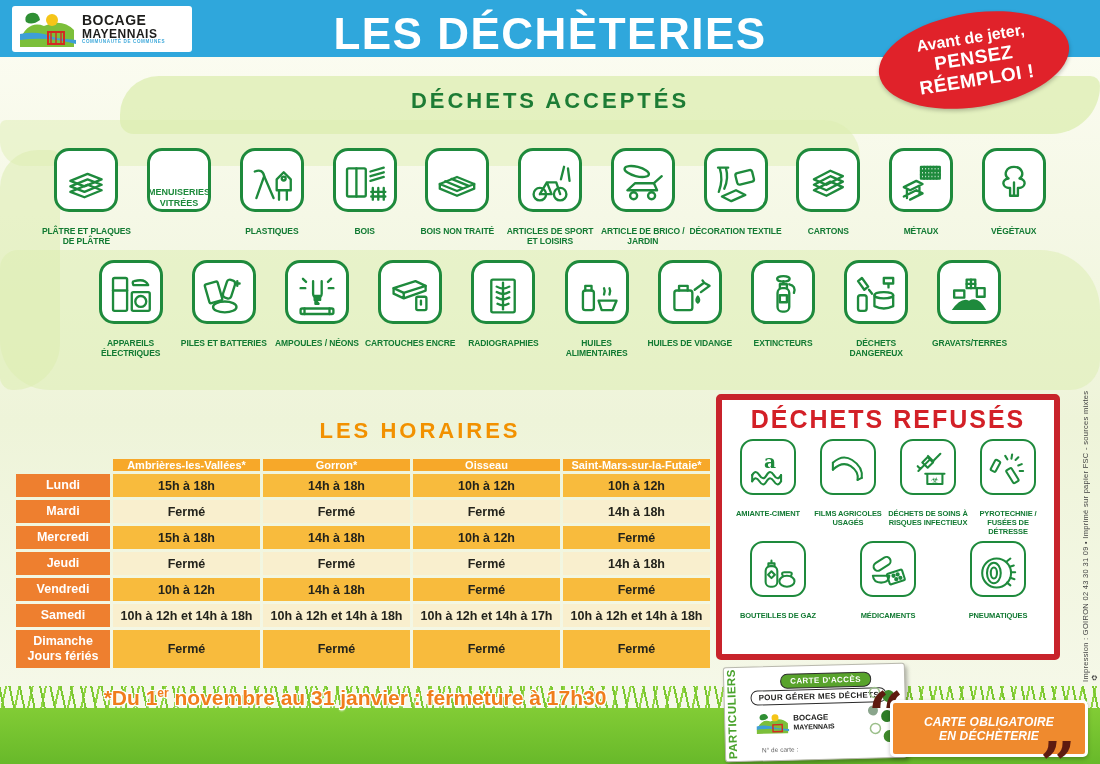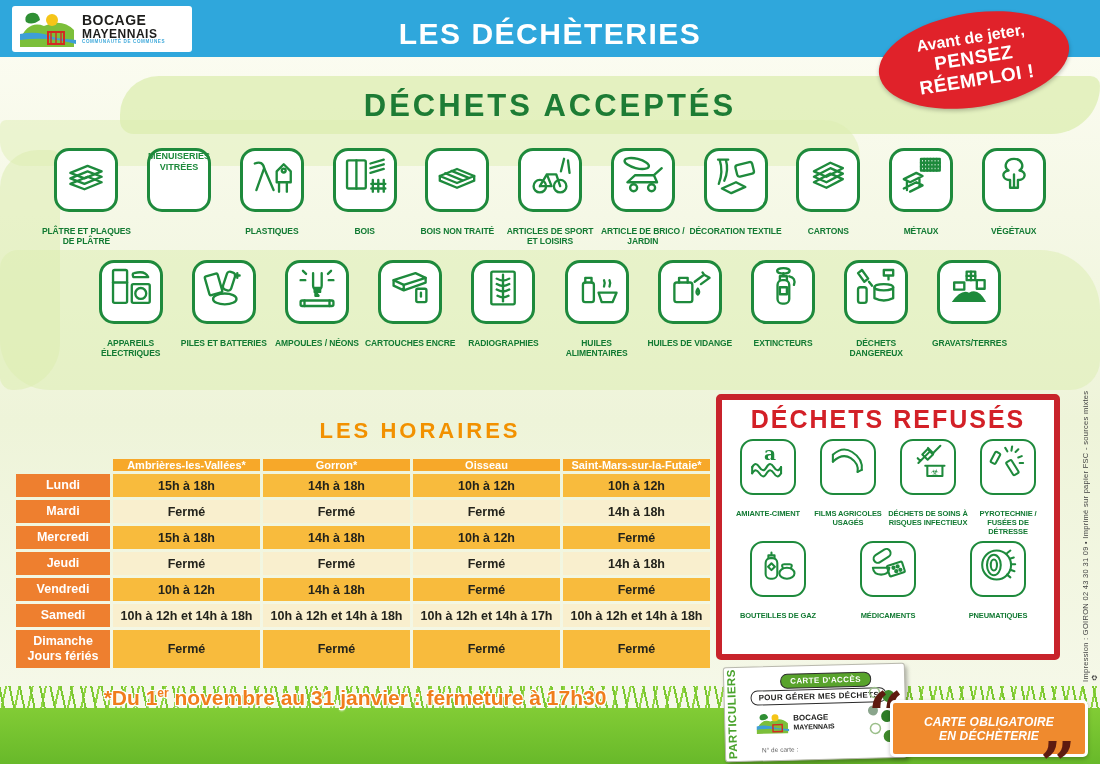--- a/index.html
+++ b/index.html
@@ -1,46 +1,46 @@
 <!DOCTYPE html>
 <html><head>
 <meta charset="utf-8">
 <style>
   html,body{margin:0;padding:0;background:#888;}
   .page{position:relative;width:1100px;height:764px;margin:0 auto;overflow:hidden;
     background:linear-gradient(180deg,#fdfdf4 0%,#f5f8e6 28%,#eef4d9 55%,#f7f9ec 100%);
     font-family:"Liberation Sans",sans-serif;}
   
   .banner{position:absolute;top:0;left:0;right:0;height:57px;background:#2fa7dc;display:flex;align-items:center;justify-content:center;}
-  .banner-title{font-size:30px;font-weight:800;color:#fff;letter-spacing:1.5px;margin-top:10px;}
+  .banner-title{font-size:44px;font-weight:800;color:#fff;letter-spacing:1.5px;margin-top:10px;}
   .logo-box{position:absolute;top:6px;left:12px;width:180px;height:46px;background:#fff;border-radius:3px;display:flex;align-items:center;gap:6px;padding:2px 6px;box-sizing:border-box;}
   .logo-art{width:58px;height:38px;flex:0 0 auto;}
   .logo-text{line-height:1.05;}
   .logo-l1{font-size:14px;font-weight:800;color:#1d1d1b;letter-spacing:.5px;}
   .logo-l2{font-size:12px;font-weight:800;color:#1d1d1b;letter-spacing:.5px;}
   .logo-l3{font-size:4.6px;font-weight:700;color:#3fa9da;letter-spacing:.6px;}
   .reuse-badge{position:absolute;top:13px;left:878px;width:192px;height:94px;background:#e0222a;border-radius:50%;
     transform:rotate(-9deg);display:flex;flex-direction:column;align-items:center;justify-content:center;
     color:#fff;box-shadow:0 2px 4px rgba(0,0,0,.25);}
   .reuse-l1{font-size:16px;font-weight:700;}
   .reuse-l2,.reuse-l3{font-size:19px;font-weight:800;letter-spacing:.5px;}
   
   .wash{position:absolute;background:#dcedb0;opacity:.75;border-radius:40px 10px 50px 14px;}
   .wash.w1{top:76px;left:120px;right:0;height:58px;}
   .wash.w2{top:120px;left:0;right:240px;height:46px;opacity:.45;border-radius:10px 60px 16px 40px;}
   .wash.w3{top:250px;left:0;right:0;height:140px;opacity:.5;border-radius:18px 60px 30px 50px;}
   .wash.w4{top:150px;left:0;width:60px;height:240px;opacity:.55;}
-  .accepted-title{position:absolute;top:88px;left:0;right:0;text-align:center;font-size:31px;font-weight:800;color:#1d7c35;letter-spacing:3px;}
+  .accepted-title{position:absolute;top:88px;left:0;right:0;text-align:center;font-size:22px;font-weight:800;color:#1d7c35;letter-spacing:3px;}
   
   .picto-row{position:absolute;display:flex;justify-content:space-between;}
   #acc-row1{top:148px;left:40px;right:40px;}
   #acc-row2{top:260px;left:84px;right:84px;}
   .picto{display:flex;flex-direction:column;align-items:center;width:94px;}
   .picto-box{width:64px;height:64px;background:#fff;border:3px solid #1e8a3c;border-radius:15px;
-    display:flex;align-items:flex-start;justify-content:center;color:#1e8a3c;box-sizing:border-box;flex:0 0 auto;}
+    display:flex;align-items:flex-end;justify-content:center;color:#1e8a3c;box-sizing:border-box;flex:0 0 auto;}
   .psvg{width:50px;height:50px;display:block;}
   .box-text{font-size:9px;font-weight:800;color:#1e8a3c;text-align:center;line-height:1.25;}
   .picto-label{margin-top:14px;font-size:8.5px;font-weight:800;color:#127a33;text-align:center;line-height:1.2;letter-spacing:-.1px;}
   
   .horaires-title{position:absolute;top:418px;left:140px;width:560px;text-align:center;font-size:22px;font-weight:800;color:#f29100;letter-spacing:3px;}
   .table-wrap{position:absolute;top:456px;left:13px;}
   table{border-collapse:separate;border-spacing:3px;}
   th,td{box-sizing:border-box;}
   th.corner{background:transparent;width:94px;}
   thead th.loc{background:#f7a829;color:#fff;font-size:11px;font-weight:800;width:147px;padding:0 2px;}

